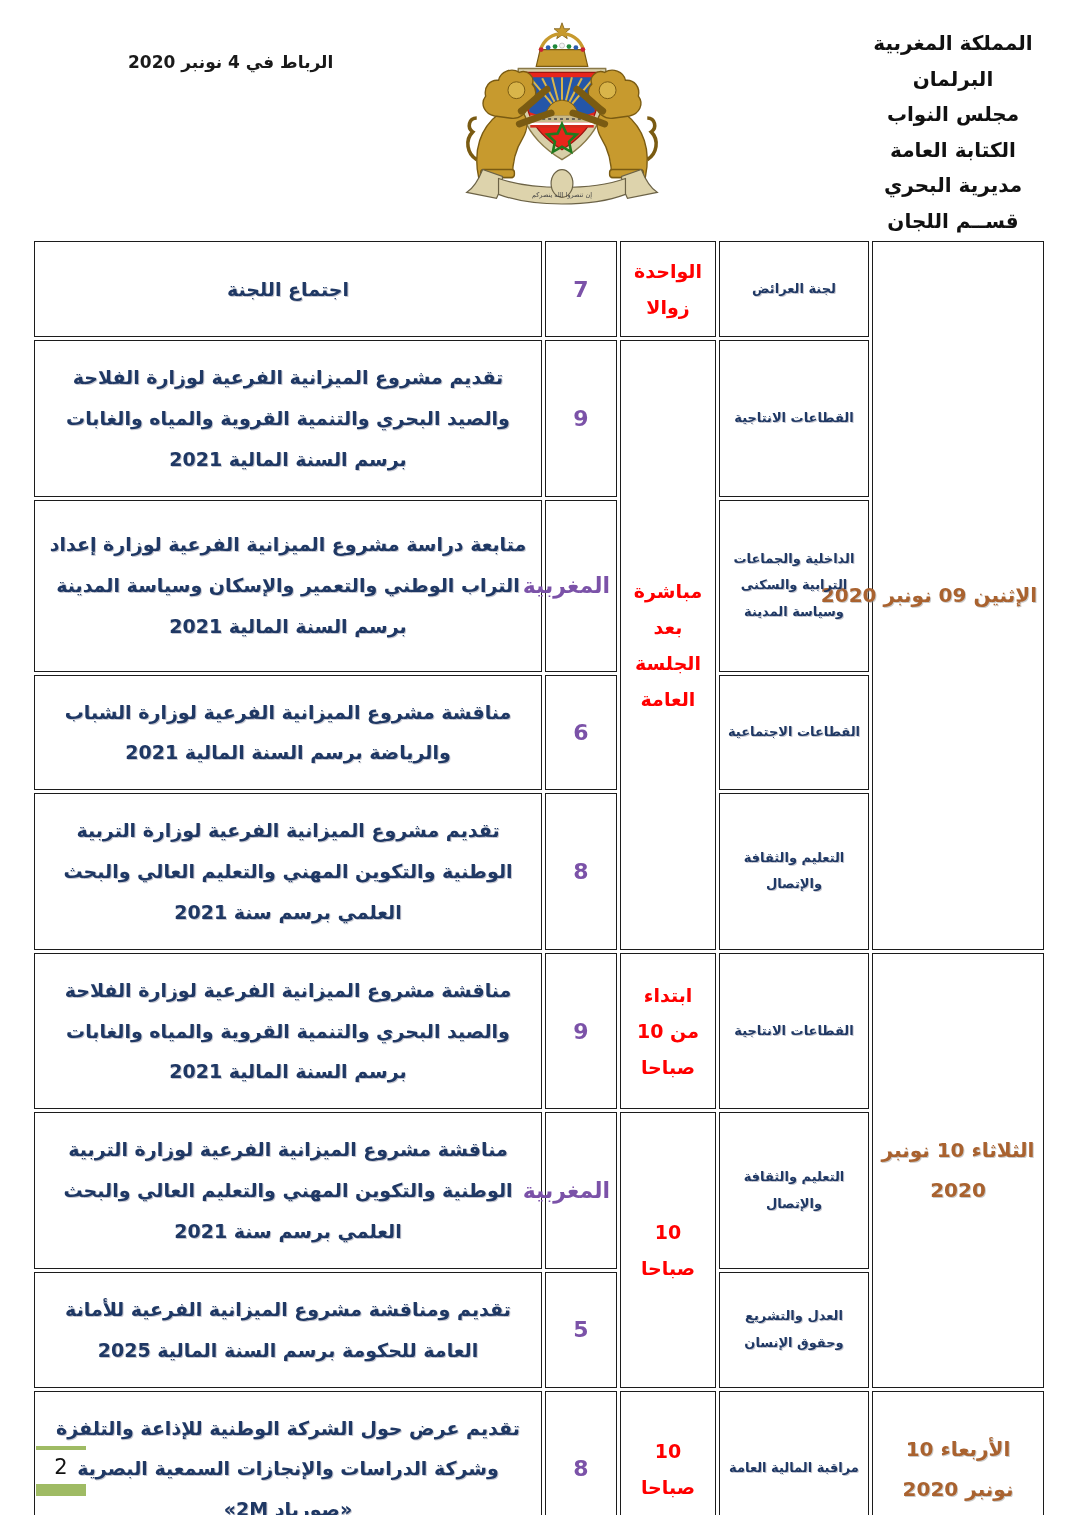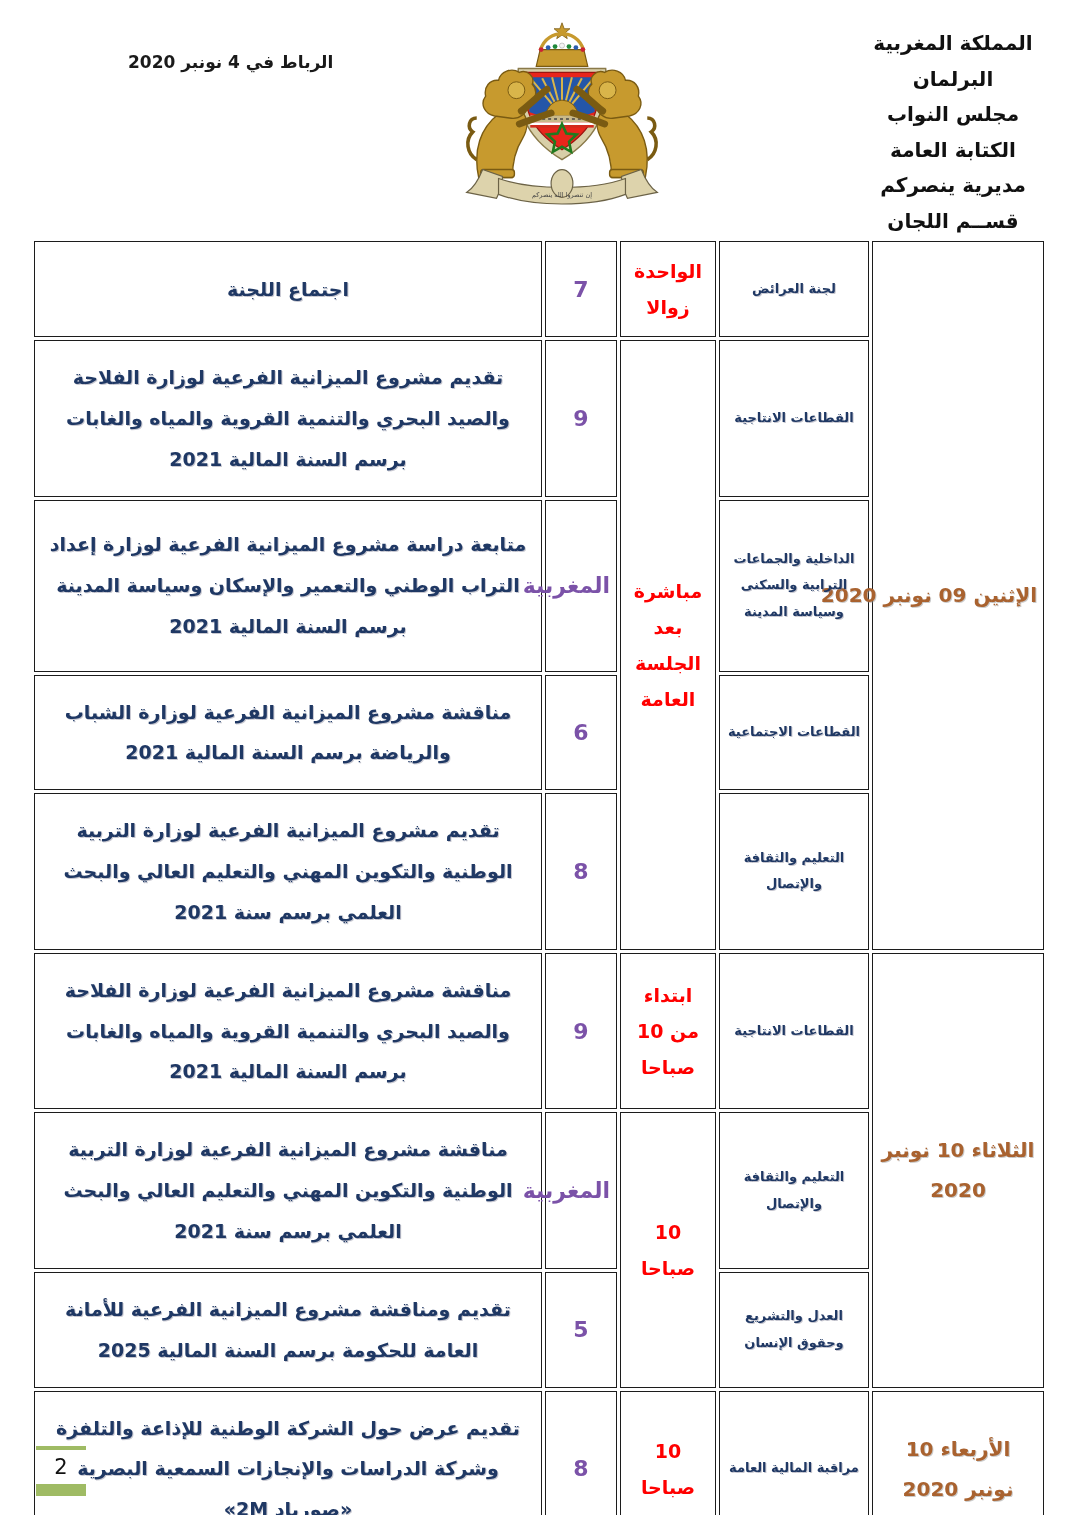--- a/index.html
+++ b/index.html
@@ -122,21 +122,21 @@
       <ellipse cx="120" cy="164" rx="11" ry="14"></ellipse>
     </g>
     <text x="120" y="178" font-size="6.5" text-anchor="middle" fill="#444">إن تنصروا الله ينصركم</text>
   </svg>
 
   <div class="letterhead-right">
     <div>المملكة المغربية</div>
     <div>البرلمان</div>
     <div>مجلس النواب</div>
     <div>الكتابة العامة</div>
-    <div>مديرية ينصركم</div>
+    <div>مديرية البحري</div>
     <div>قســم اللجان</div>
   </div>
 
   <div class="tablewrap">
     <table class="sched">
       <colgroup>
         <col class="c-date">
           <col class="c-com">
           <col class="c-time">
           <col class="c-num">

